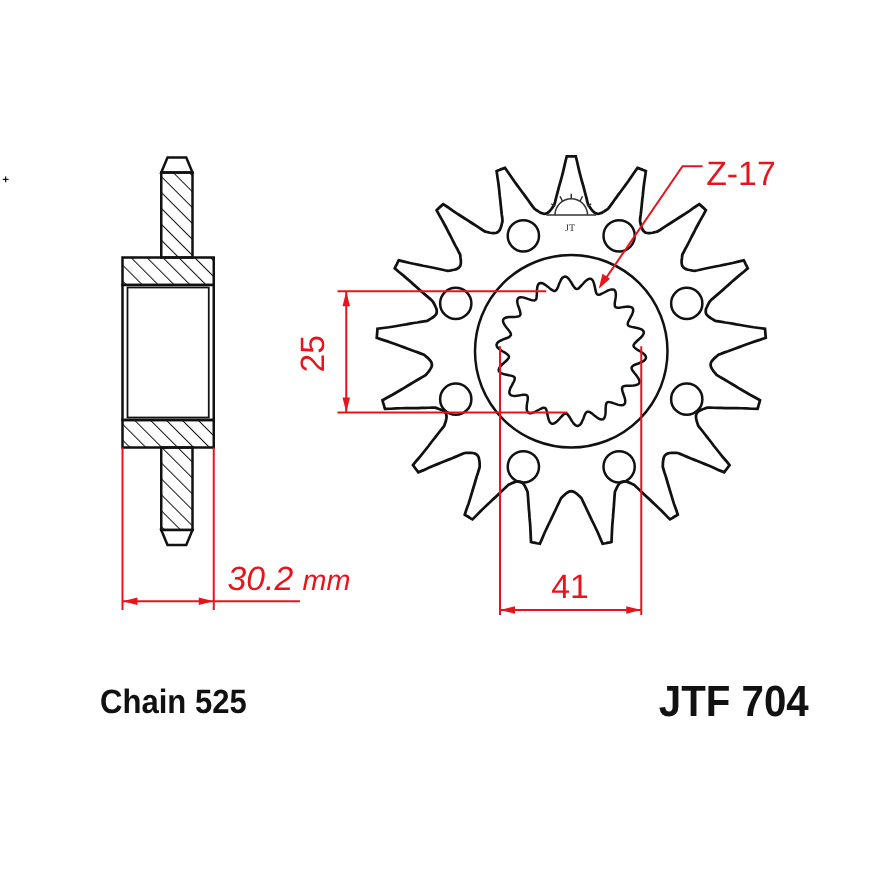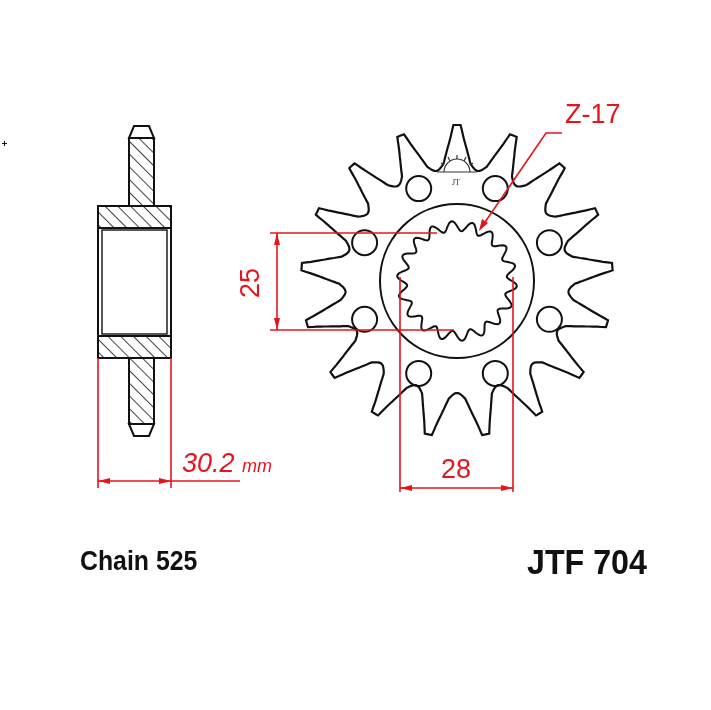--- a/index.html
+++ b/index.html
@@ -1,26 +1,26 @@
 <!DOCTYPE html>
 <html><head>
   <meta charset="utf-8">
   <style>
     html, body { margin: 0; padding: 0; background: #ffffff; }
     body { width: 711px; height: 710px; position: relative; overflow: hidden; font-family: "Liberation Sans", sans-serif; }
     #drawing { position: absolute; left: 0; top: 0; width: 711px; height: 710px; }
     .lbl { position: absolute; white-space: nowrap; line-height: 1; }
     .red { color: #e8141c; }
     .dim-text { font-family: "Liberation Sans", sans-serif; font-size: 27px; }
-    .dim-unit { font-size: 18px; font-style: italic; }
+    .dim-unit { font-size: 23px; font-style: italic; }
     .bold-cap { font-family: "Liberation Sans", sans-serif; font-weight: bold; color: #111; }
     #chain-label { left: 80px; top: 548px; font-size: 27px; transform: scaleX(0.92); transform-origin: left top; }
     #part-label { left: 527px; top: 544px; font-size: 35px; transform: scaleX(0.92); transform-origin: left top; }
     #thickness-label { left: 182px; top: 450px; font-style: italic; }
-    #teeth-label { left: 565px; top: 101px; }
+    #teeth-label { left: 565px; top: 126px; }
     #bore-label { left: 441px; top: 456px; }
     #spline-label { left: 237px; top: 298px; transform: rotate(-90deg); transform-origin: left top; }
     #corner-dot { position: absolute; left: 2px; top: 141px; width: 5px; height: 5px; }
   </style>
 </head>
 <body>
 
 <svg id="drawing" viewBox="0 0 711 710" xmlns="http://www.w3.org/2000/svg">
   <defs>
     <pattern id="hatch" patternUnits="userSpaceOnUse" width="9" height="9" patternTransform="rotate(-45)">
@@ -98,21 +98,21 @@
     <path d="M479,231 L482,219 L488,223 Z" stroke="none"></path>
   </g>
 </svg>
 
 <div class="lbl red dim-text" id="thickness-label">
   <span>30.2</span>
   <span class="dim-unit">mm</span>
 </div>
 <div class="lbl red dim-text" id="teeth-label">Z-17</div>
 <div class="lbl red dim-text" id="spline-label">25</div>
-<div class="lbl red dim-text" id="bore-label">28</div>
+<div class="lbl red dim-text" id="bore-label">41</div>
 
 <div class="lbl bold-cap" id="chain-label">Chain 525</div>
 <div class="lbl bold-cap" id="part-label">JTF 704</div>
 
 <svg id="corner-dot" viewBox="0 0 5 5">
   <line x1="0" y1="2.5" x2="5" y2="2.5" stroke="#111" stroke-width="1"></line>
   <line x1="2.5" y1="0" x2="2.5" y2="5" stroke="#111" stroke-width="1"></line>
 </svg>
 
 </body></html>

